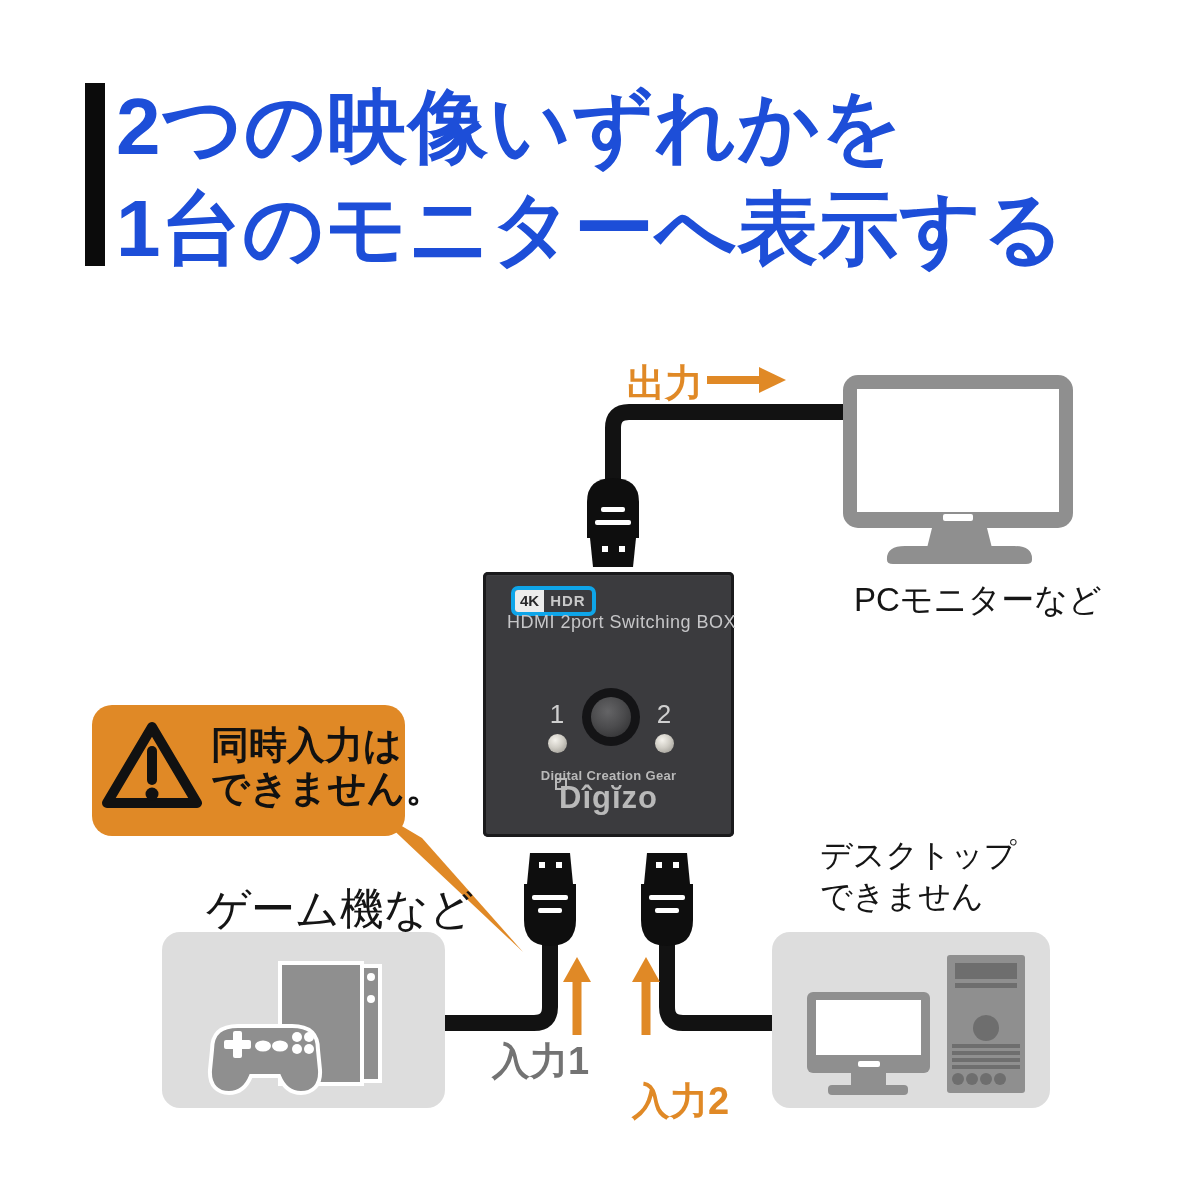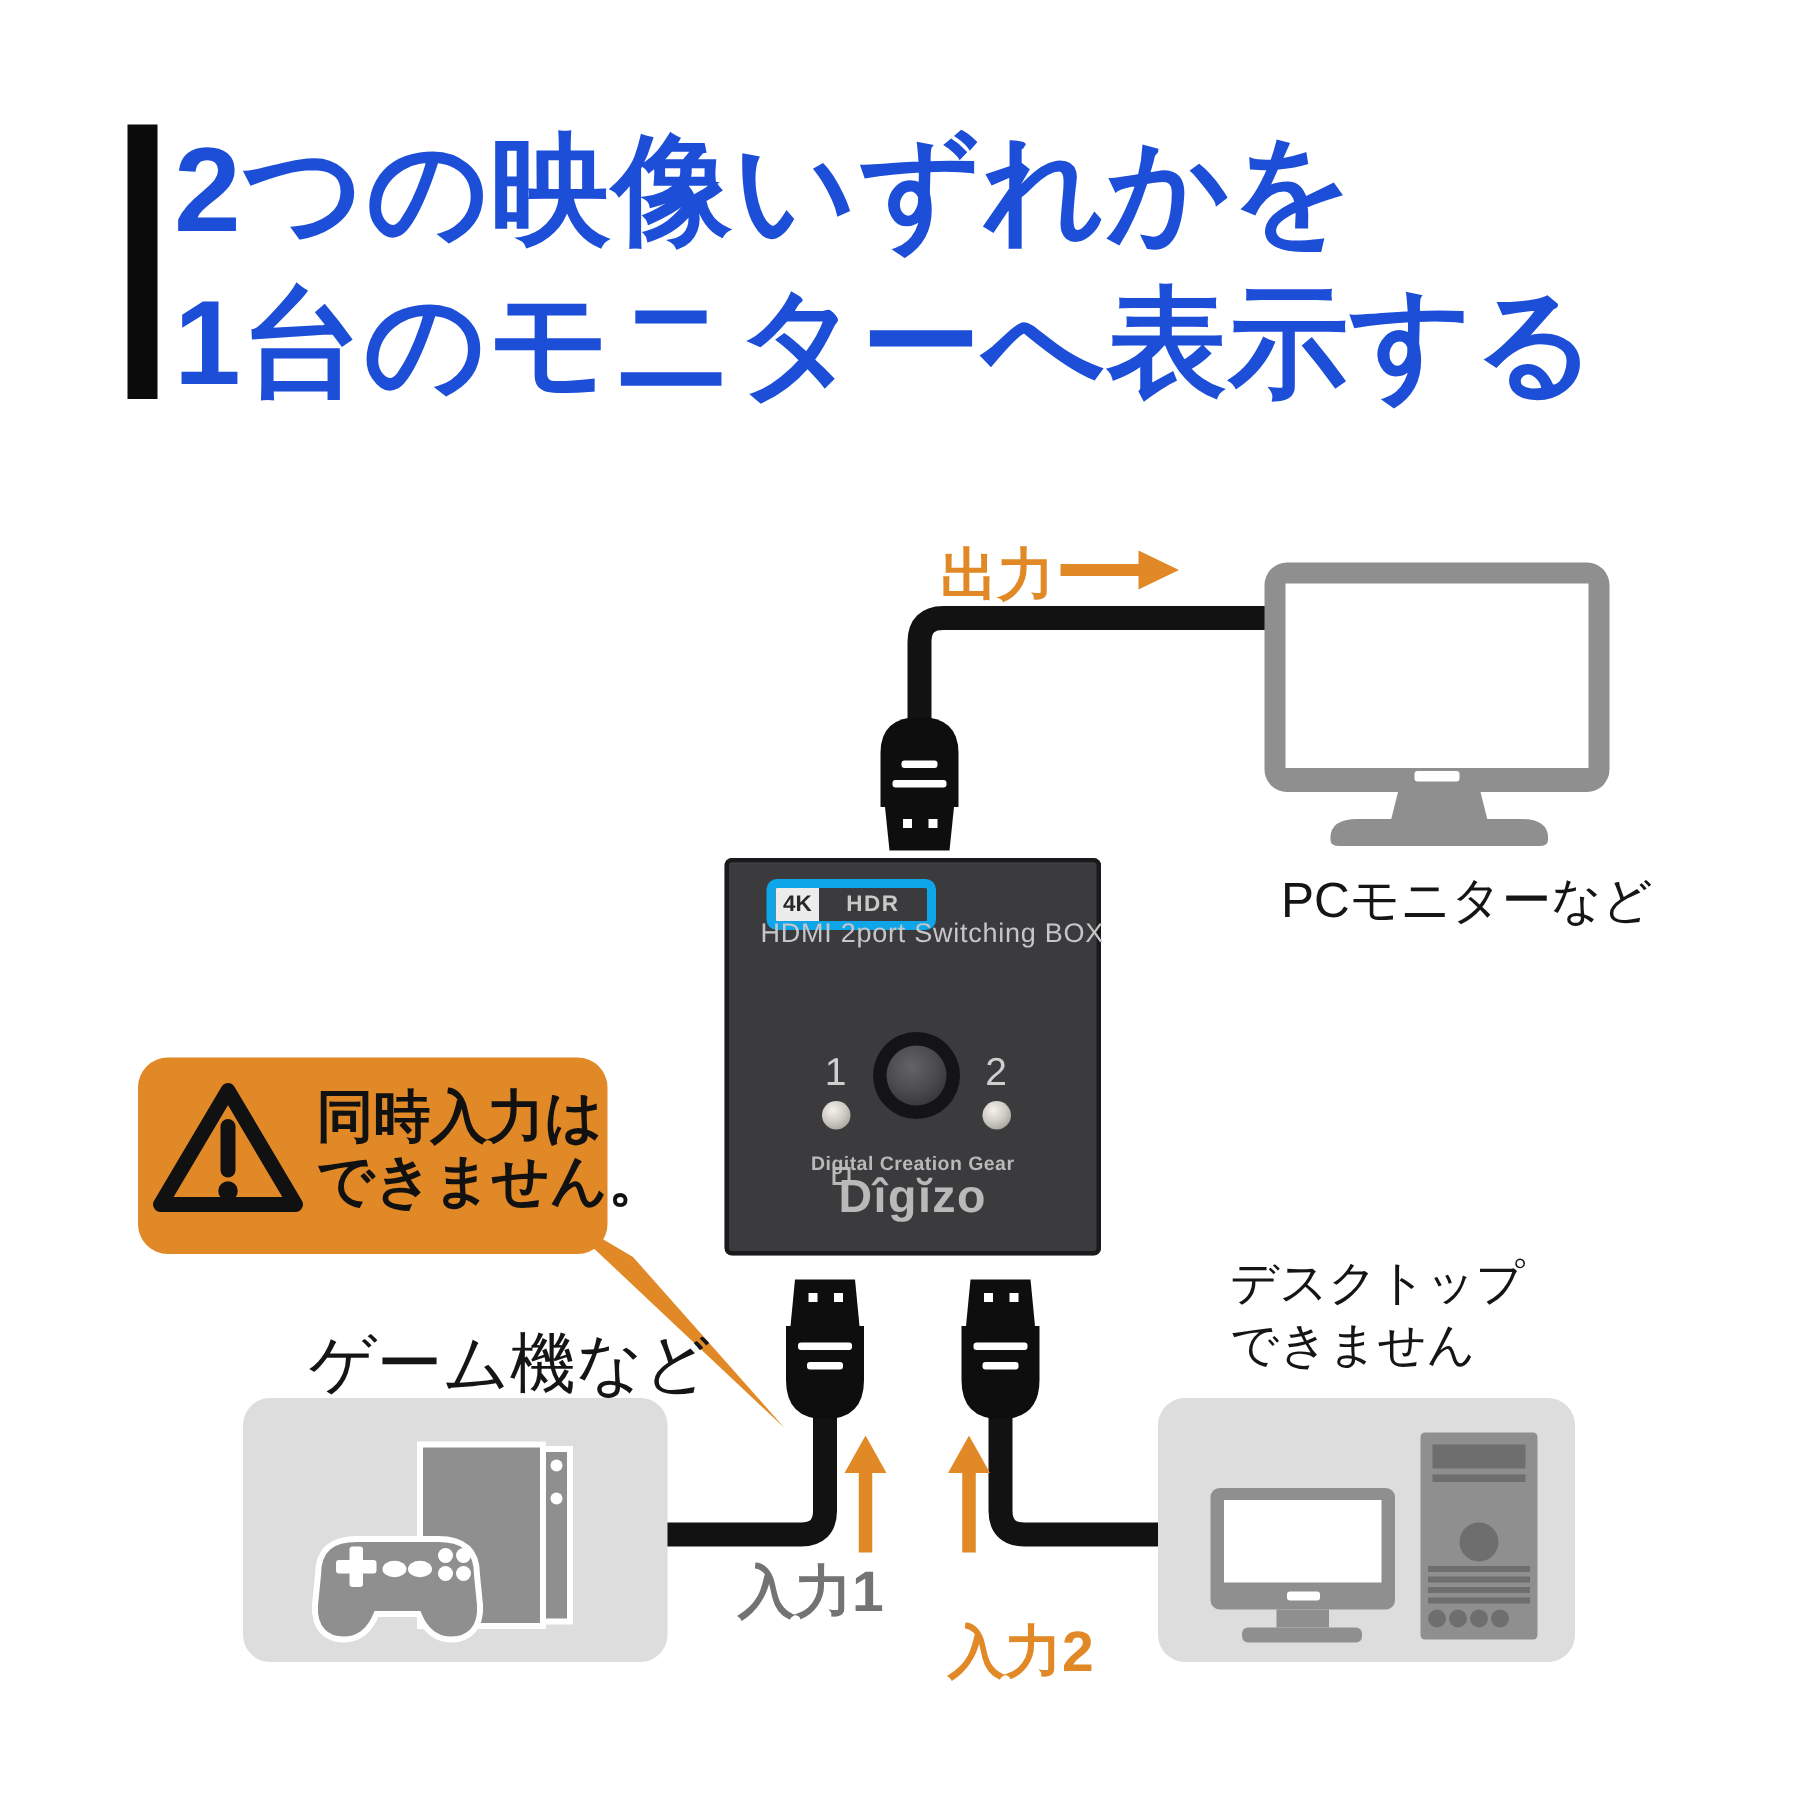--- a/index.html
+++ b/index.html
@@ -25,23 +25,23 @@
   .lbl-in2{left:632px;top:1036px;font-size:38px;font-weight:bold;color:#E08926;margin-top:40px;}
   .callout-text{left:211px;top:724px;font-size:38px;line-height:43px;font-weight:bold;color:#111;z-index:3;white-space:nowrap;}
 
   
   .switch-box{
     left:483px;top:572px;width:251px;height:265px;z-index:2;
     background:#3B3B3E;border-radius:5px;
     box-shadow:inset 0 0 0 3px #1A1A1C, inset 0 5px 2px -2px rgba(255,255,255,0.13);
   }
   .badge{left:28px;top:14px;position:absolute;display:flex;align-items:stretch;height:22px;
-         border:6px solid #0ea5e9;border-radius:7px;overflow:hidden;font-size:15px;font-weight:bold;line-height:22px;}
+         border:4px solid #0ea5e9;border-radius:7px;overflow:hidden;font-size:15px;font-weight:bold;line-height:22px;}
   .badge-4k{background:#ECECEC;color:#28282A;padding:0 5px;}
-  .badge-hdr{color:#C9C9C9;padding:0 18px;letter-spacing:1px;}
+  .badge-hdr{color:#C9C9C9;padding:0 6px;letter-spacing:1px;}
   .model{left:0;top:40px;width:100%;position:absolute;text-align:left;padding-left:24px;
          font-size:18px;color:#C6C6C8;letter-spacing:0.5px;}
   .port-num{position:absolute;width:22px;text-align:center;top:127px;font-size:26px;color:#CFCFCF;}
   .port-1{left:63px;} .port-2{left:170px;}
   .sw-button{position:absolute;left:99px;top:116px;width:58px;height:58px;border-radius:50%;
              background:#141416;display:flex;align-items:center;justify-content:center;}
   .sw-button-inner{width:40px;height:40px;border-radius:50%;
              background:radial-gradient(circle at 42% 36%, #646466 0%, #4B4B4D 48%, #333335 85%);}
   .led{position:absolute;top:162px;width:19px;height:19px;border-radius:50%;
        background:radial-gradient(circle at 38% 32%, #F4F2EC 0%, #CFCCC4 45%, #908E88 100%);}

